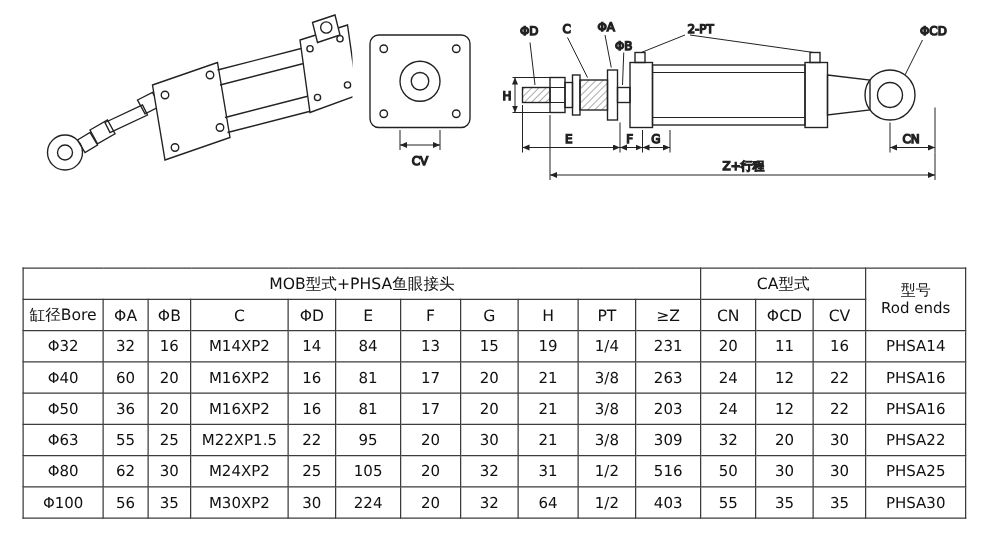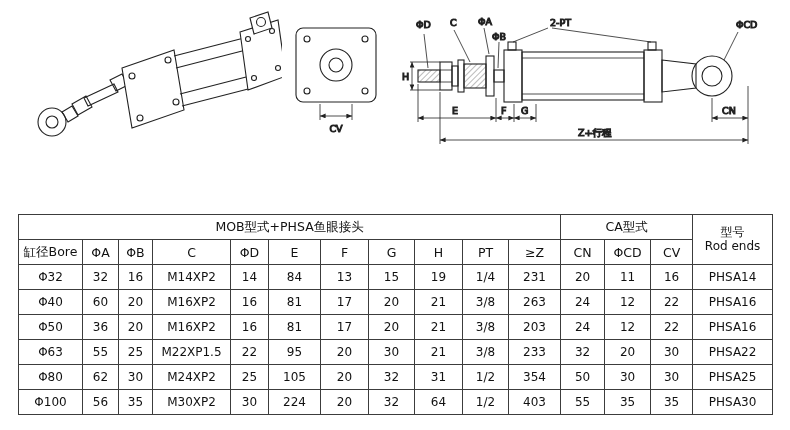--- a/index.html
+++ b/index.html
@@ -281,38 +281,38 @@
           <td>Φ63</td>
           <td>55</td>
           <td>25</td>
           <td>M22XP1.5</td>
           <td>22</td>
           <td>95</td>
           <td>20</td>
           <td>30</td>
           <td>21</td>
           <td>3/8</td>
-          <td>233</td>
+          <td>309</td>
           <td>32</td>
           <td>20</td>
           <td>30</td>
           <td>PHSA22</td>
         </tr>
         <tr>
           <td>Φ80</td>
           <td>62</td>
           <td>30</td>
           <td>M24XP2</td>
           <td>25</td>
           <td>105</td>
           <td>20</td>
           <td>32</td>
           <td>31</td>
           <td>1/2</td>
-          <td>354</td>
+          <td>516</td>
           <td>50</td>
           <td>30</td>
           <td>30</td>
           <td>PHSA25</td>
         </tr>
         <tr>
           <td>Φ100</td>
           <td>56</td>
           <td>35</td>
           <td>M30XP2</td>

